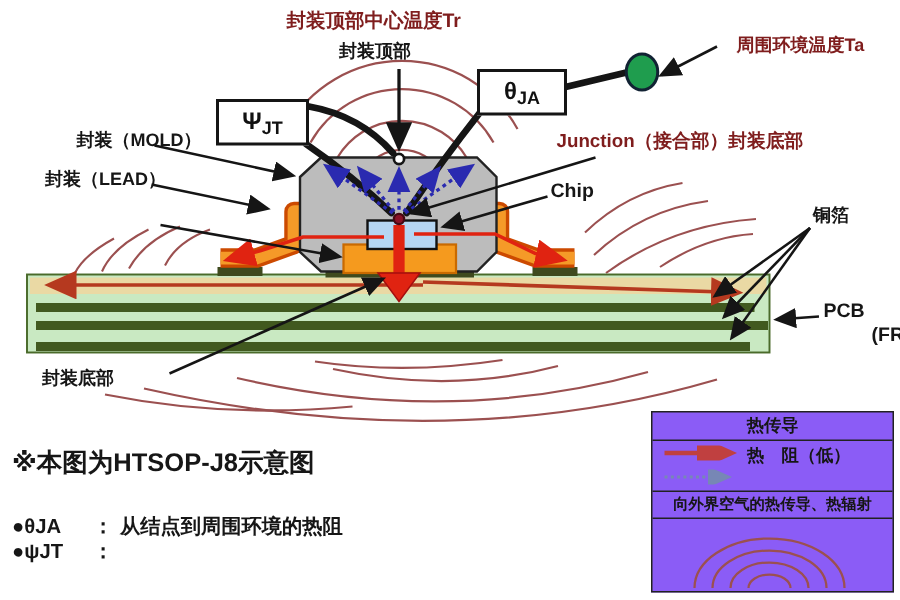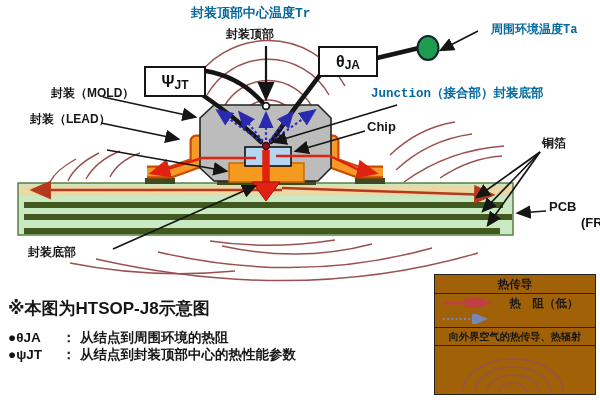--- a/index.html
+++ b/index.html
@@ -1,38 +1,38 @@
 <!DOCTYPE html>
 <html><head>
 <meta charset="utf-8">
 <style>
   html,body{margin:0;padding:0;background:#fff;}
   #stage{position:relative;width:600px;height:400px;background:#ffffff;overflow:hidden;
          font-family:"Liberation Sans","DejaVu Sans",sans-serif;}
   #stage svg.canvas{position:absolute;left:0;top:0;}
   .lbl{position:absolute;white-space:nowrap;color:#161616;font-weight:bold;font-size:12px;line-height:1.1;}
-  .lbl-red{color:#0369a1;font-family:Liberation Mono, monospace;}
+  .lbl-red{color:#7f1d1d;}
   .valbox{position:absolute;background:#ffffff;border:2px solid #151515;display:flex;
           align-items:center;justify-content:center;font-weight:bold;color:#111;box-sizing:border-box;}
   .valbox .sym{font-size:16px;}
   .valbox .sub{font-size:12px;margin-top:6px;}
-  .legend{position:absolute;left:434px;top:274px;width:162px;height:121px;background:#a16207;
+  .legend{position:absolute;left:434px;top:274px;width:162px;height:121px;background:#8b5cf6;
           border:1.6px solid #222;box-sizing:border-box;display:flex;flex-direction:column;}
   .lg-title{height:18px;border-bottom:1.6px solid #222;text-align:center;font-weight:bold;
             font-size:11.5px;line-height:18px;color:#161616;}
   .lg-rows{padding:1px 5px 0 5px;border-bottom:1.6px solid #222;}
   .lg-row{display:flex;align-items:center;height:16px;}
   .lg-arrow{width:58px;flex:0 0 58px;}
-  .lg-txt{flex:1;text-align:center;font-weight:bold;font-size:11.5px;color:#161616;}
+  .lg-txt{flex:1;text-align:left;font-weight:bold;font-size:11.5px;color:#161616;}
   .lg-rad{height:17px;border-bottom:1.6px solid #222;text-align:center;font-weight:bold;
           font-size:10.2px;line-height:17px;color:#161616;}
   .lg-ripple{flex:1;display:flex;align-items:flex-end;justify-content:center;}
   .notes{position:absolute;left:8px;top:297px;color:#161616;}
   .note-line{font-weight:bold;font-size:17px;}
-  .bullets{margin-top:9px;font-weight:bold;font-size:13.5px;}
+  .bullets{margin-top:22px;font-weight:bold;font-size:13.5px;}
   .bullet-row{display:flex;line-height:17px;}
   .bullet-term{width:54px;flex:0 0 54px;}
   .bullet-sep{width:18px;flex:0 0 18px;}
 </style>
 </head>
 <body>
 
 <div id="stage">
 
   <svg class="canvas" width="600" height="400" viewBox="0 0 600 400">
@@ -219,18 +219,17 @@
     <div class="note-line">※本图为HTSOP-J8示意图</div>
     <div class="bullets">
       <div class="bullet-row">
         <span class="bullet-term">●θJA</span>
         <span class="bullet-sep">：</span>
         <span class="bullet-desc">从结点到周围环境的热阻</span>
       </div>
       <div class="bullet-row">
         <span class="bullet-term">●ψJT</span>
         <span class="bullet-sep">：</span>
-        <span class="bullet-desc">从结点到封装顶部中心的热性能参数</span>
       </div>
     </div>
   </div>
 
 </div>
 
 </body></html>

